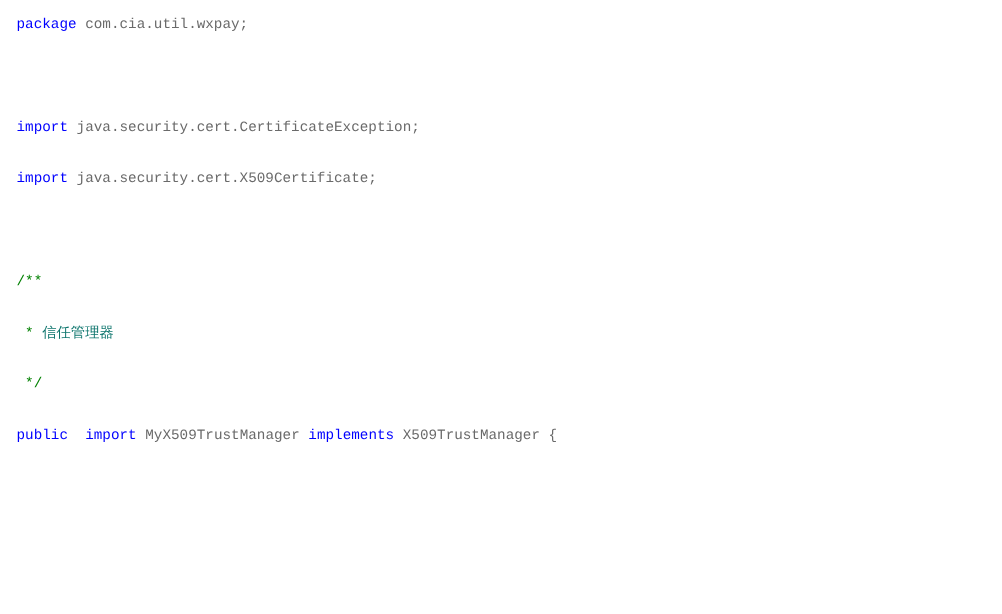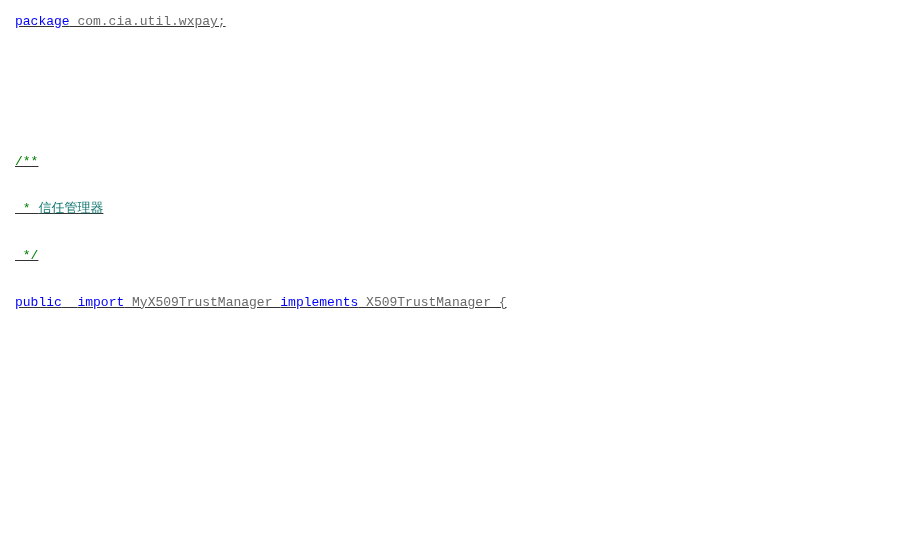--- a/index.html
+++ b/index.html
@@ -17,28 +17,30 @@
   .pkg { color: #6a6a6a; }
   .comment-js { color: #008000; }
   .comment-inner { color: #0f766e; }
   .comment-it { color: #008000; font-style: italic; }
   .typeref { color: #6a6a6a; text-align: center; }
   pre {
     margin: 0;
     font-family: inherit;
     white-space: pre;
   }
-  .line { display: block; min-height: 1.8em; text-decoration: underline; }
+  .line { display: block; min-height: 1.8em; }
   .indent1 { padding-left: 28px; }
 </style>
 </head>
 <body>
 
 <pre><span class="line"><span class="kw">package</span><span class="pkg"> com.cia.util.wxpay;</span></span>
 <span class="line"></span>
+<span class="line"><span class="kw">import</span><span class="pkg"> java.security.cert.CertificateException;</span></span>
+<span class="line"><span class="kw">import</span><span class="pkg"> java.security.cert.X509Certificate;</span></span>
 <span class="line"></span>
 <span class="line"><span class="comment-js">/**</span></span>
 <span class="line"><span class="comment-js"> * </span><span class="comment-inner">信任管理器</span></span>
 <span class="line"><span class="comment-js"> */</span></span>
 <span class="line"><span class="kw">public</span><span>  </span><span class="kw">import</span><span> </span><span class="typeref">MyX509TrustManager </span><span class="kw">implements</span><span> </span><span class="typeref">X509TrustManager {</span></span>
 <span class="line"></span>
 
 
 
 

